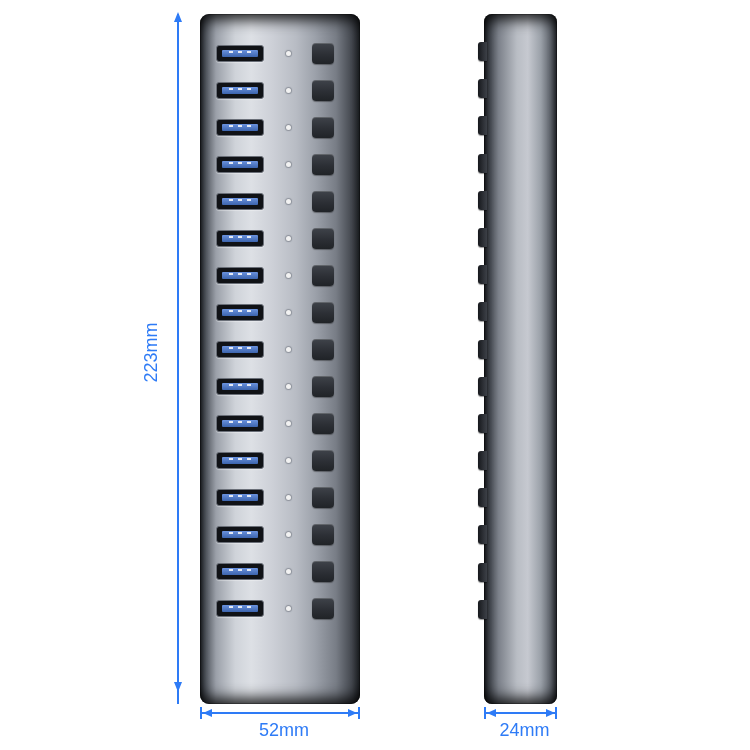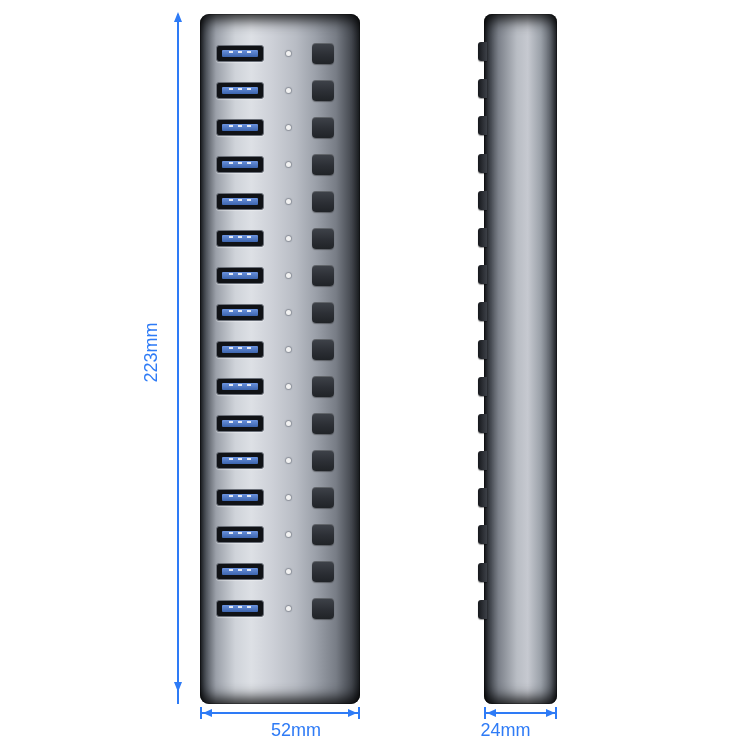--- a/index.html
+++ b/index.html
@@ -92,22 +92,22 @@
   .tick.sl { left:484px; } .tick.sr { left:555px; }
   .harrow { position:absolute; width:0; height:0; top:709px;
     border-top:4px solid transparent; border-bottom:4px solid transparent; }
   .harrow.l { border-right:9px solid #2e7bf6; }
   .harrow.r { border-left:9px solid #2e7bf6; }
   .harrow.f-l { left:203px; } .harrow.f-r { left:348px; }
   .harrow.s-l { left:487px; } .harrow.s-r { left:546px; }
   .width-label {
     position:absolute; top:720px; text-align:center; font-size:18px;
   }
-  .width-label.front { left:216px; width:160px; }
-  .width-label.side  { left:469px; width:73px; }
+  .width-label.front { left:204px; width:160px; }
+  .width-label.side  { left:488px; width:73px; }
 </style>
 </head>
 <body>
 
 <div class="stage">
 
   <div class="vline dim"></div>
   <div class="arrow up"></div>
   <div class="arrow down"></div>
   <div class="height-label dim">223mm</div>

